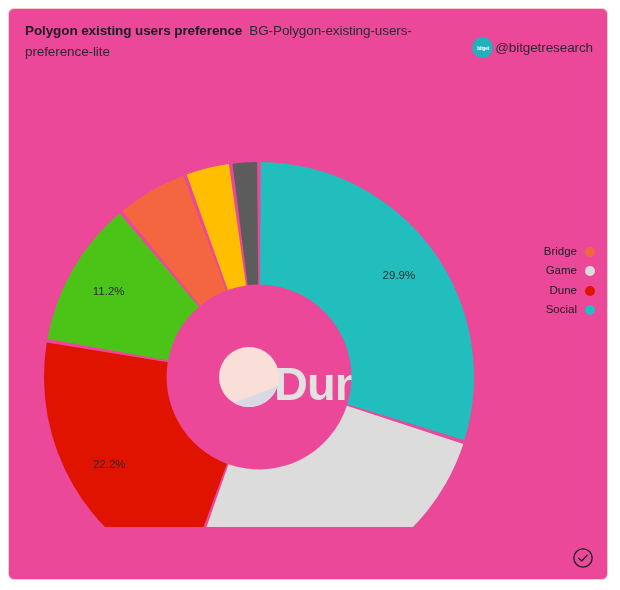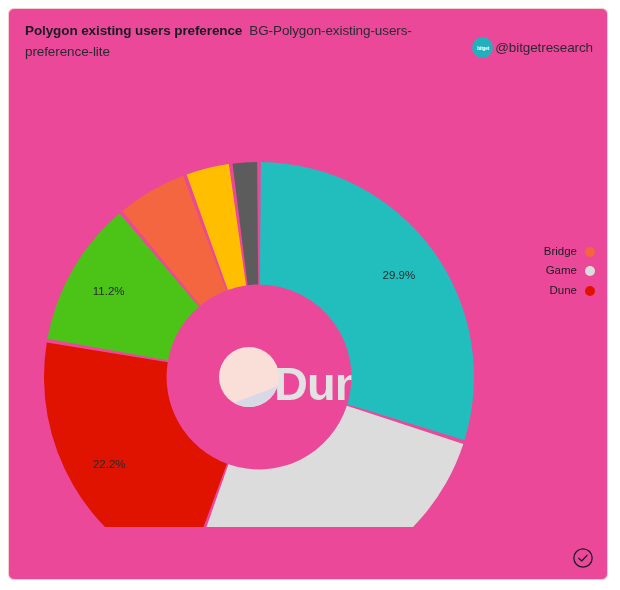--- a/index.html
+++ b/index.html
@@ -194,20 +194,24 @@
         <span class="legend-dot" style="background: rgb(244, 102, 63);"></span>
       </div>
       <div class="legend-item">
         <span class="legend-label">Game</span>
         <span class="legend-dot" style="background: rgb(220, 220, 220);"></span>
       </div>
       <div class="legend-item">
         <span class="legend-label">Dune</span>
         <span class="legend-dot" style="background: rgb(224, 18, 0);"></span>
       </div>
+      <div class="legend-item">
+        <span class="legend-label">Social</span>
+        <span class="legend-dot" style="background: rgb(34, 189, 189);"></span>
+      </div>
     </div>
 
   <svg id="verified-badge" viewBox="0 0 24 24">
     <circle cx="12" cy="12" r="10" fill="none" stroke="#1b1b23" stroke-width="1.4"></circle>
     <path d="M7.4 12.2 L10.6 15.2 L16.6 8.9" fill="none" stroke="#1b1b23" stroke-width="1.4" stroke-linecap="round" stroke-linejoin="round"></path>
   </svg>
 
 </div>
 
 </body></html>

